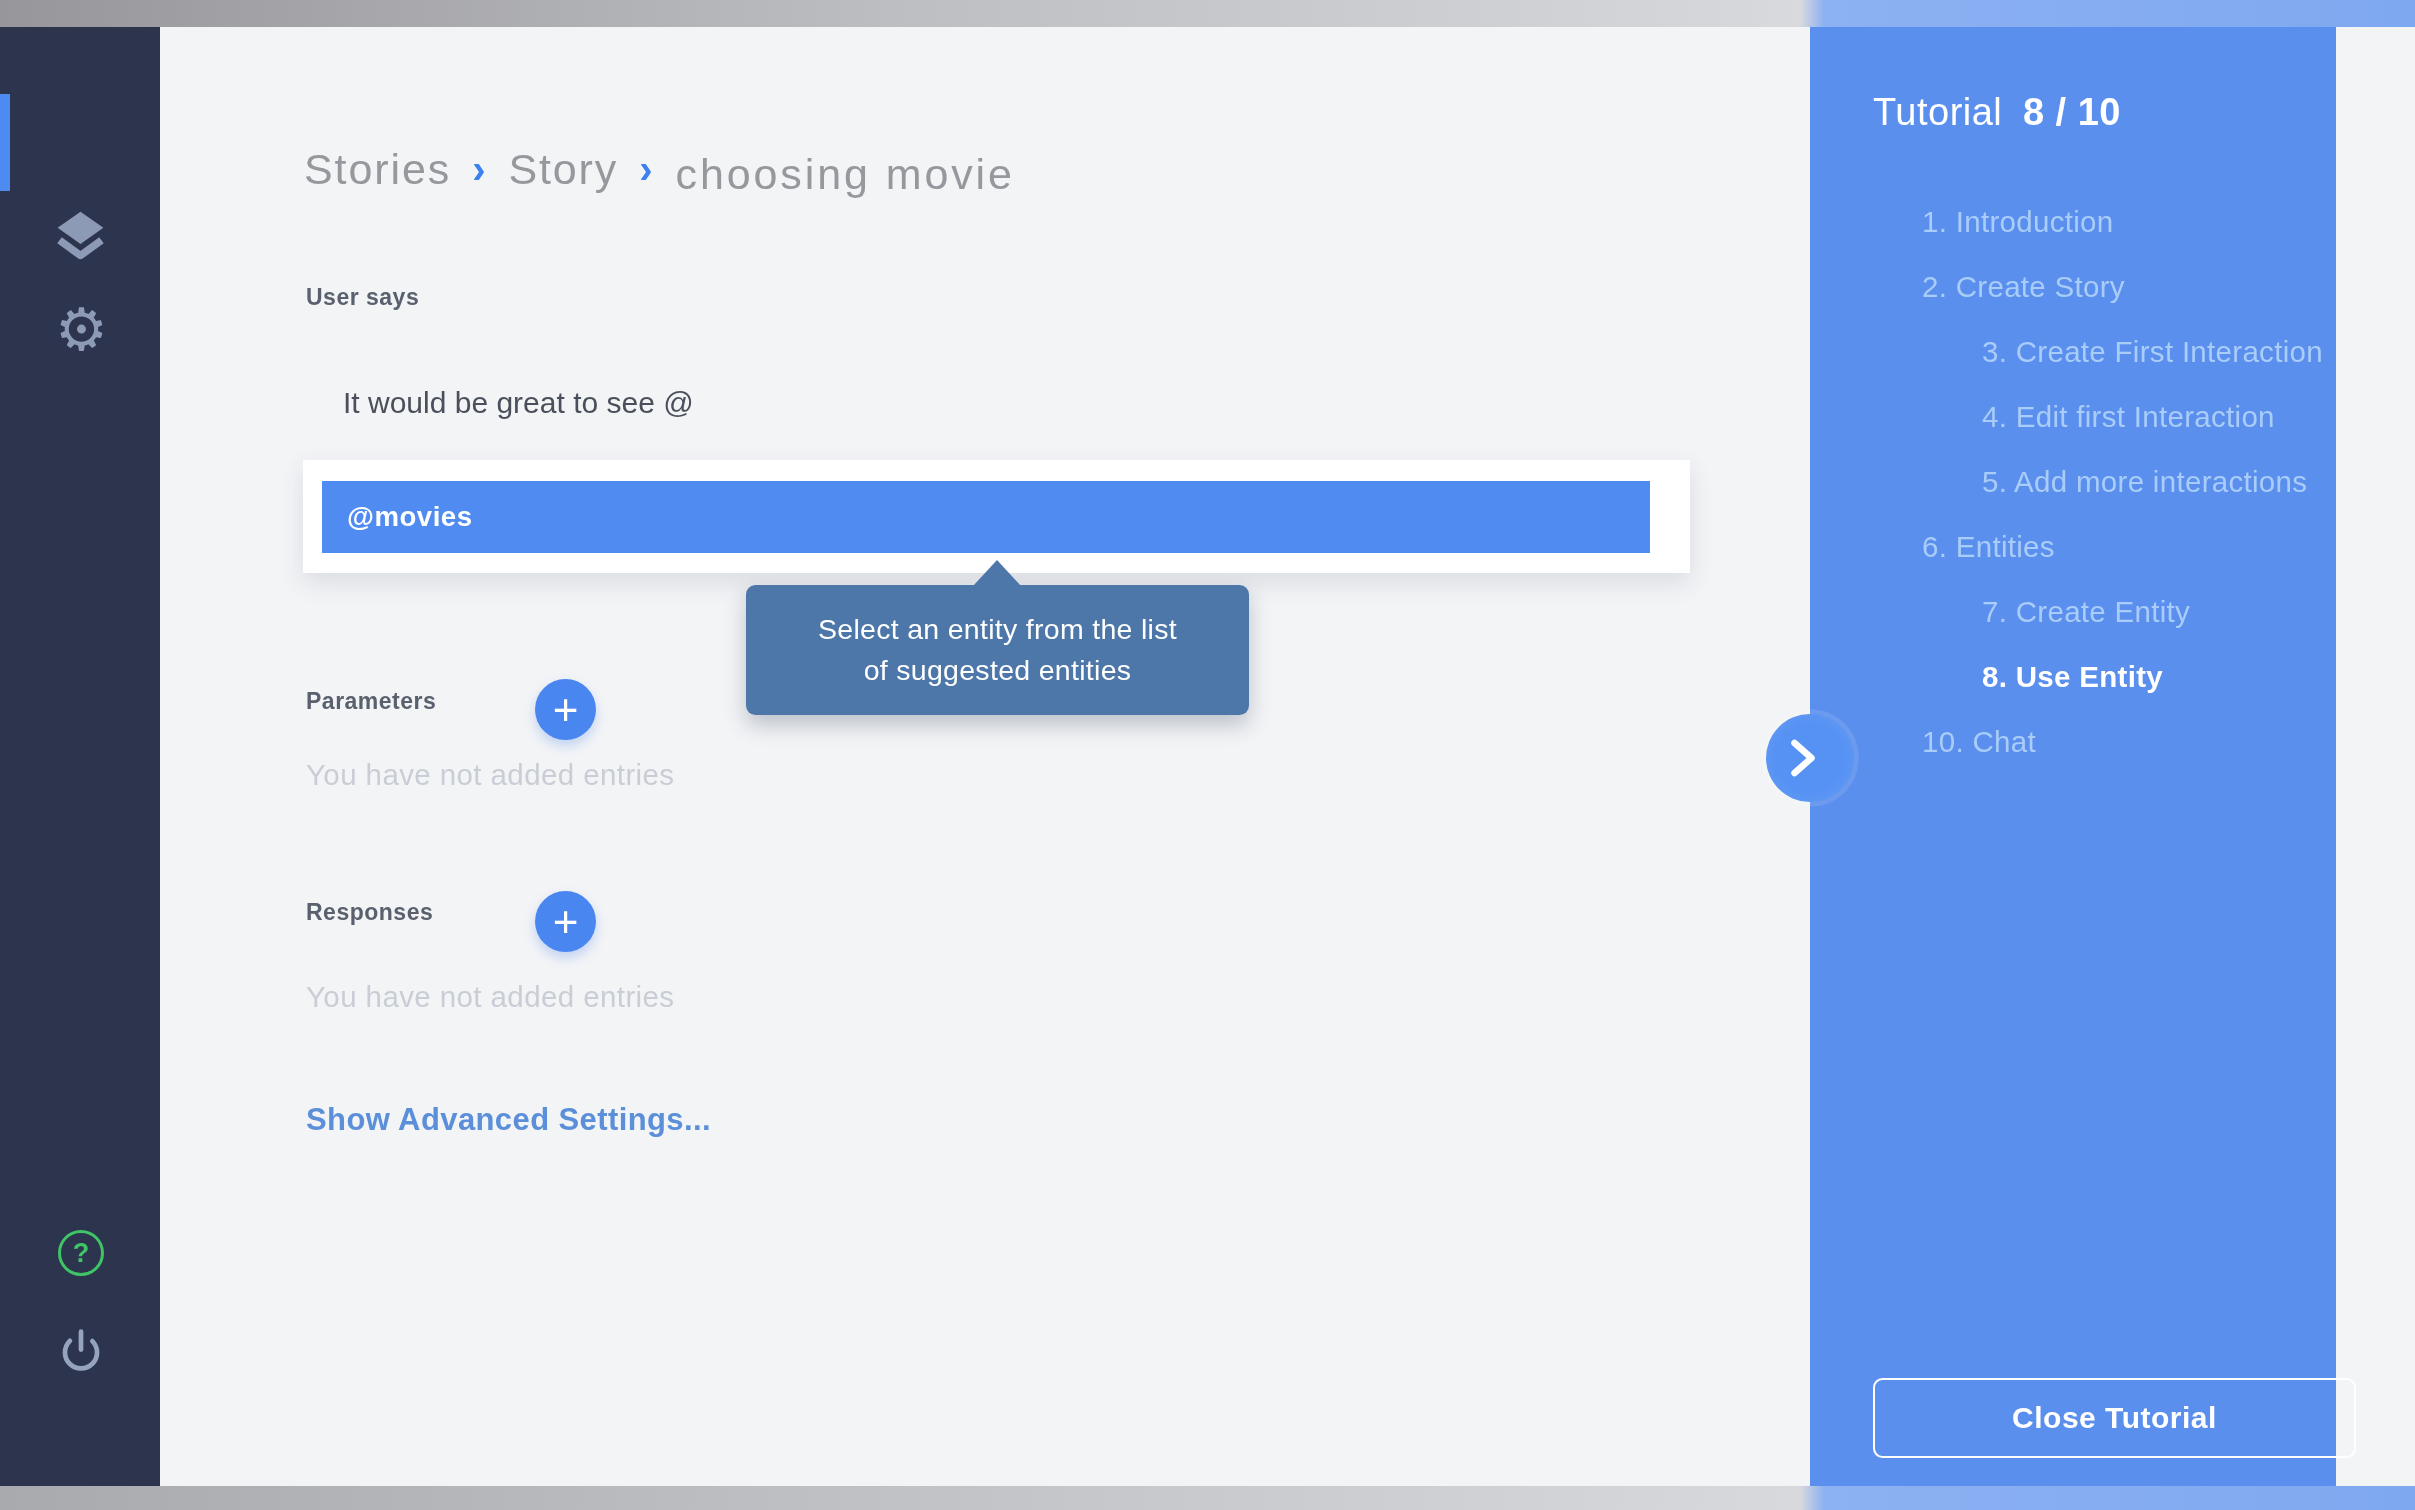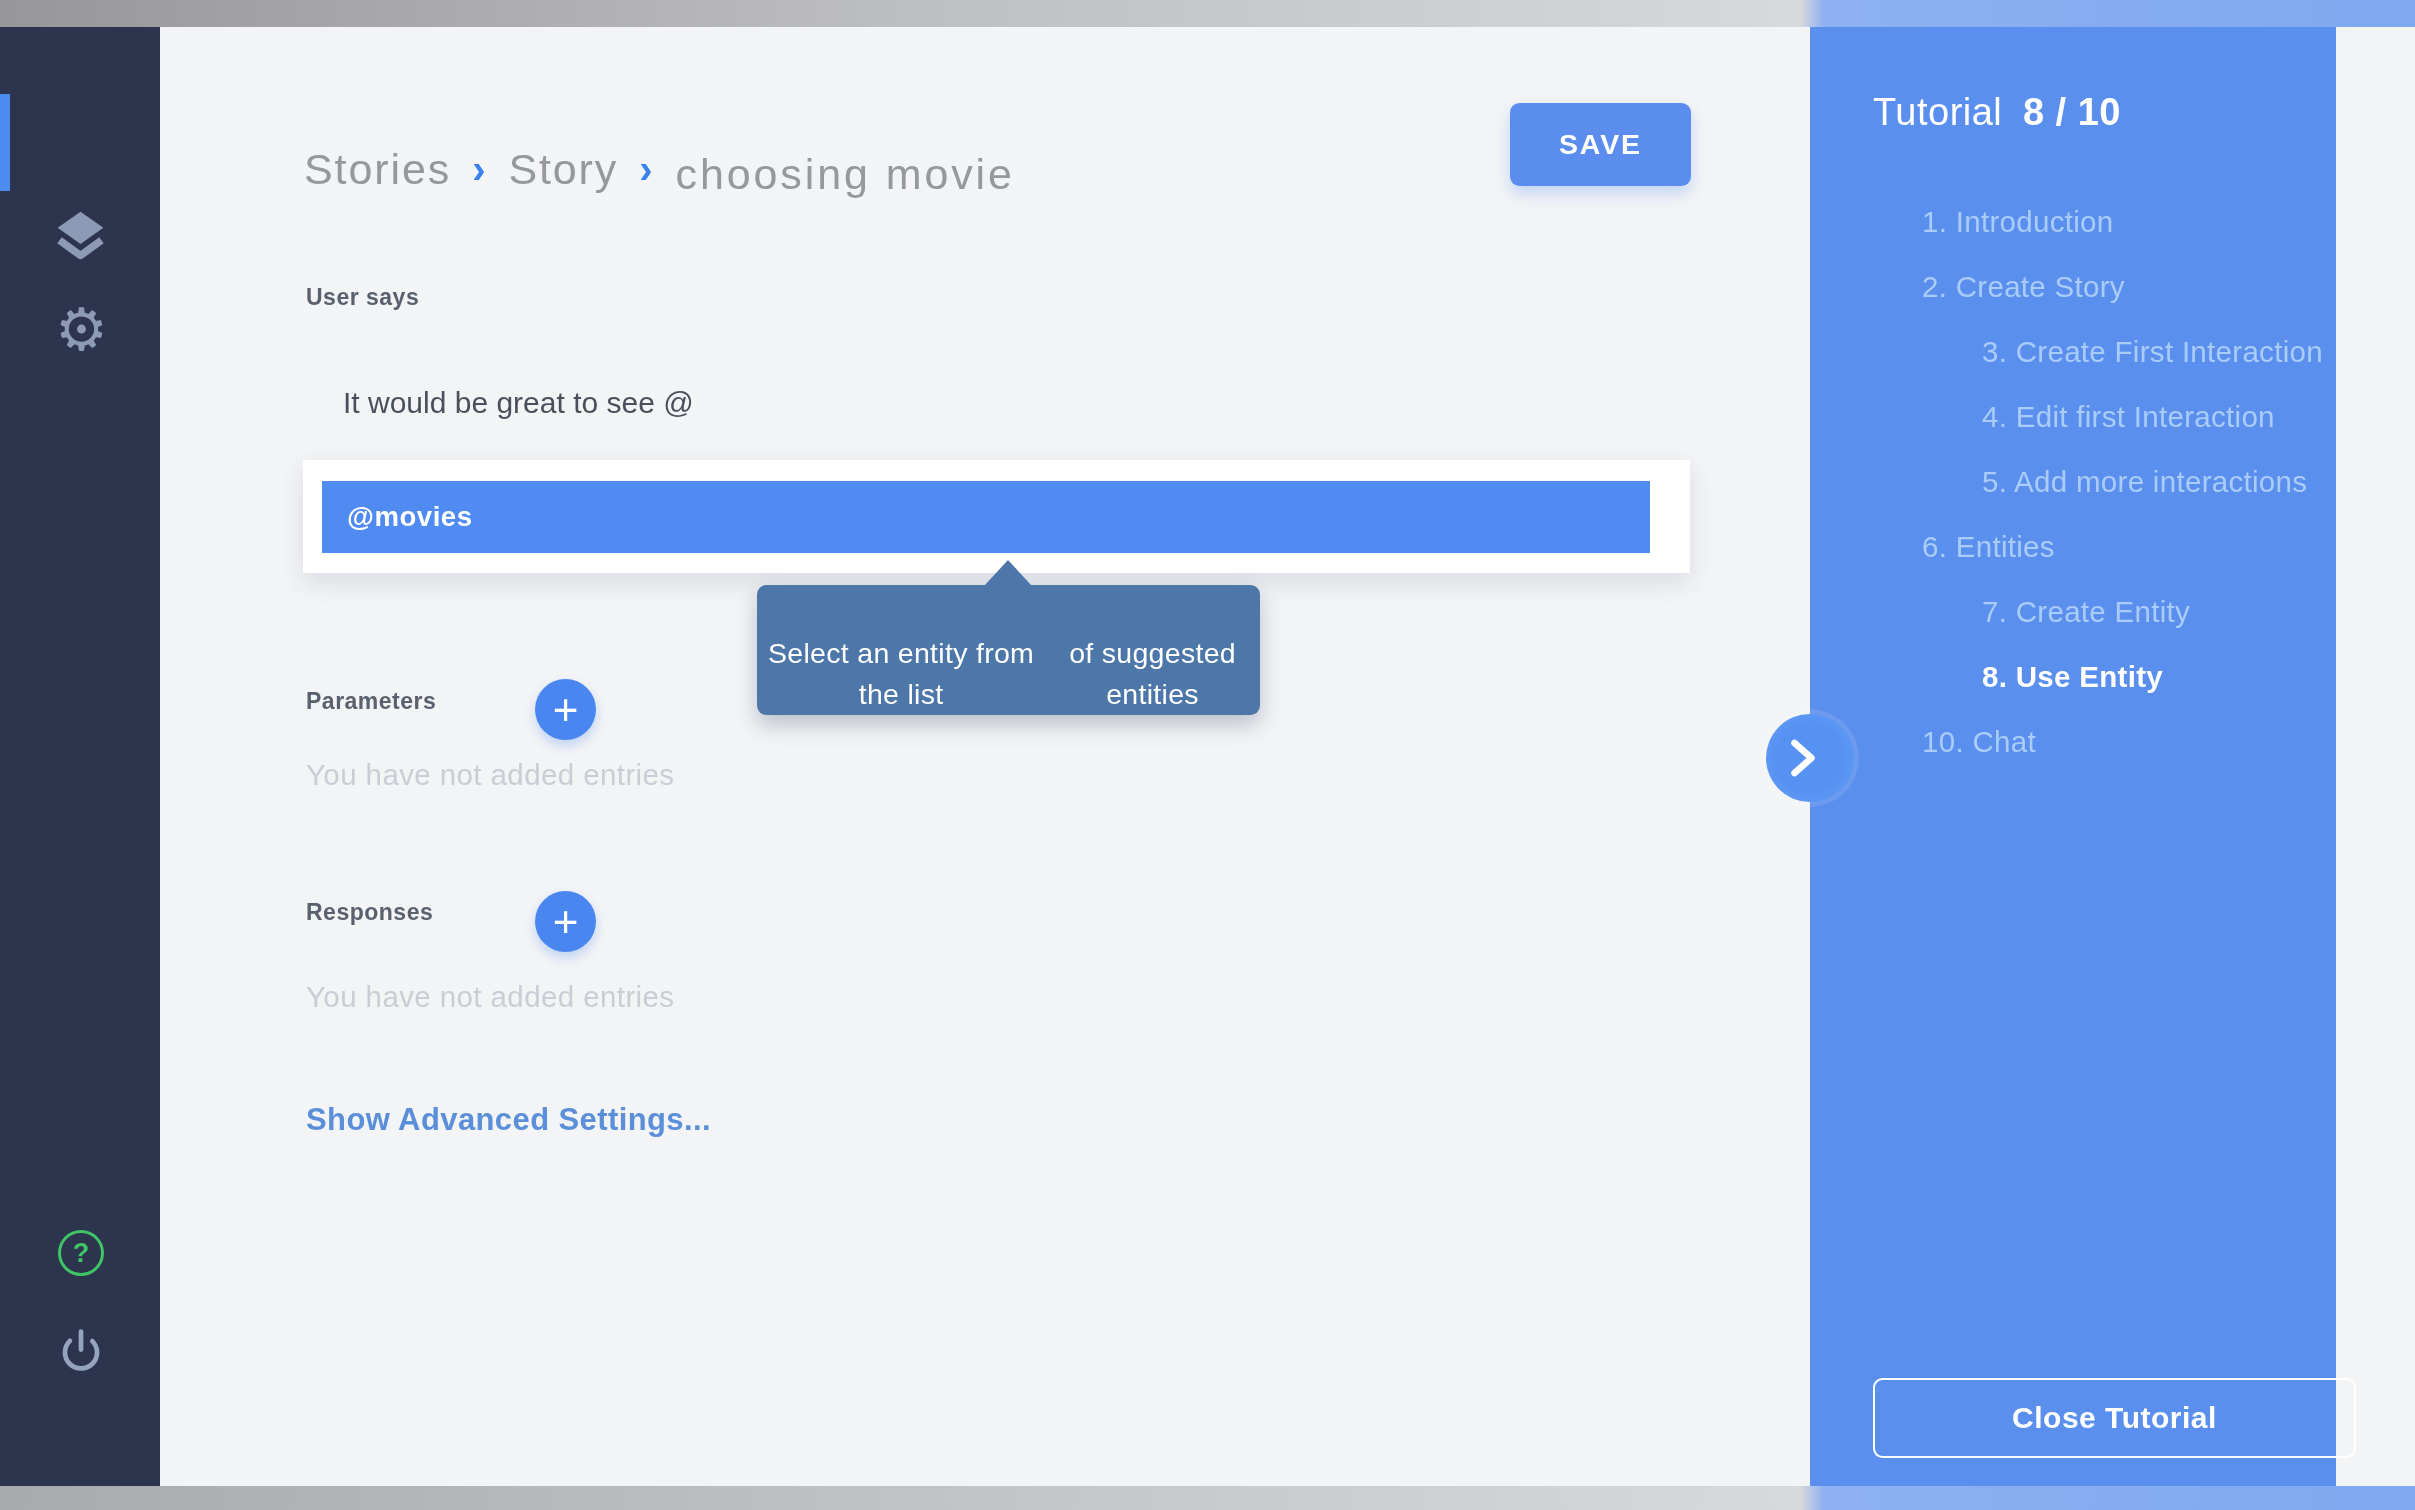--- a/index.html
+++ b/index.html
@@ -47,22 +47,22 @@
 
   .utterance { position:absolute; left:183px; top:359px; font-size:30px; color:#4a505b; }
 
   .suggest-card { position:absolute; left:143px; top:433px; width:1387px; height:113px; background:#ffffff;
     border-radius:1px; box-shadow:0 9.5px 25px rgba(40,60,90,.12); }
   .entity-row { position:absolute; left:19px; top:21px; width:1328px; height:72px; background:#4f8bf0;
     display:flex; align-items:center; cursor:pointer; }
   .entity-row span { margin-left:25px; color:#ffffff; font-size:27.6px; font-weight:bold; letter-spacing:0.5px; }
 
   .tooltip { position:absolute; left:586px; top:558px; width:503px; height:130px; background:#4d77a9;
-    border-radius:9.5px; box-shadow:0 9.5px 21px rgba(25,45,75,.25); display:flex; flex-direction:row;
-    align-items:flex-end; justify-content:center; z-index:8;margin-left:11px; }
+    border-radius:9.5px; box-shadow:0 9.5px 21px rgba(25,45,75,.25); display:flex; flex-direction:column;
+    align-items:center; justify-content:center; z-index:8; }
   .tooltip .arrow { position:absolute; left:227px; top:-25px; width:0; height:0;
     border-left:24px solid transparent; border-right:24px solid transparent; border-bottom:26px solid #4d77a9; }
   .tooltip p { color:#ffffff; font-size:28.5px; line-height:41px; letter-spacing:0.3px; text-align:center; }
 
   .plus-btn { position:absolute; width:61px; height:61px; border-radius:50%; background:#4a86f0; border:none;
     color:#ffffff; font-size:44px; font-weight:300; line-height:55px; text-align:center; cursor:pointer;
     box-shadow:0 5.7px 11.4px rgba(74,134,240,.30); font-family:inherit; }
   .plus-params    { left:375px; top:652px; }
   .plus-responses { left:375px; top:864px; }
 
@@ -142,21 +142,20 @@
   <main class="main">
 
     <div class="breadcrumb">
       <span class="crumb">Stories</span>
       <span class="sep">›</span>
       <span class="crumb">Story</span>
       <span class="sep">›</span>
       <span class="crumb current">choosing movie</span>
     </div>
 
-    <button class="save-btn">SAVE</button>
 
     <h2 class="section-h h-usersays">User says</h2>
 
     <div class="utterance">It would be great to see @</div>
 
     <div class="suggest-card">
       <div class="entity-row">
         <span>@movies</span>
       </div>
     </div>

